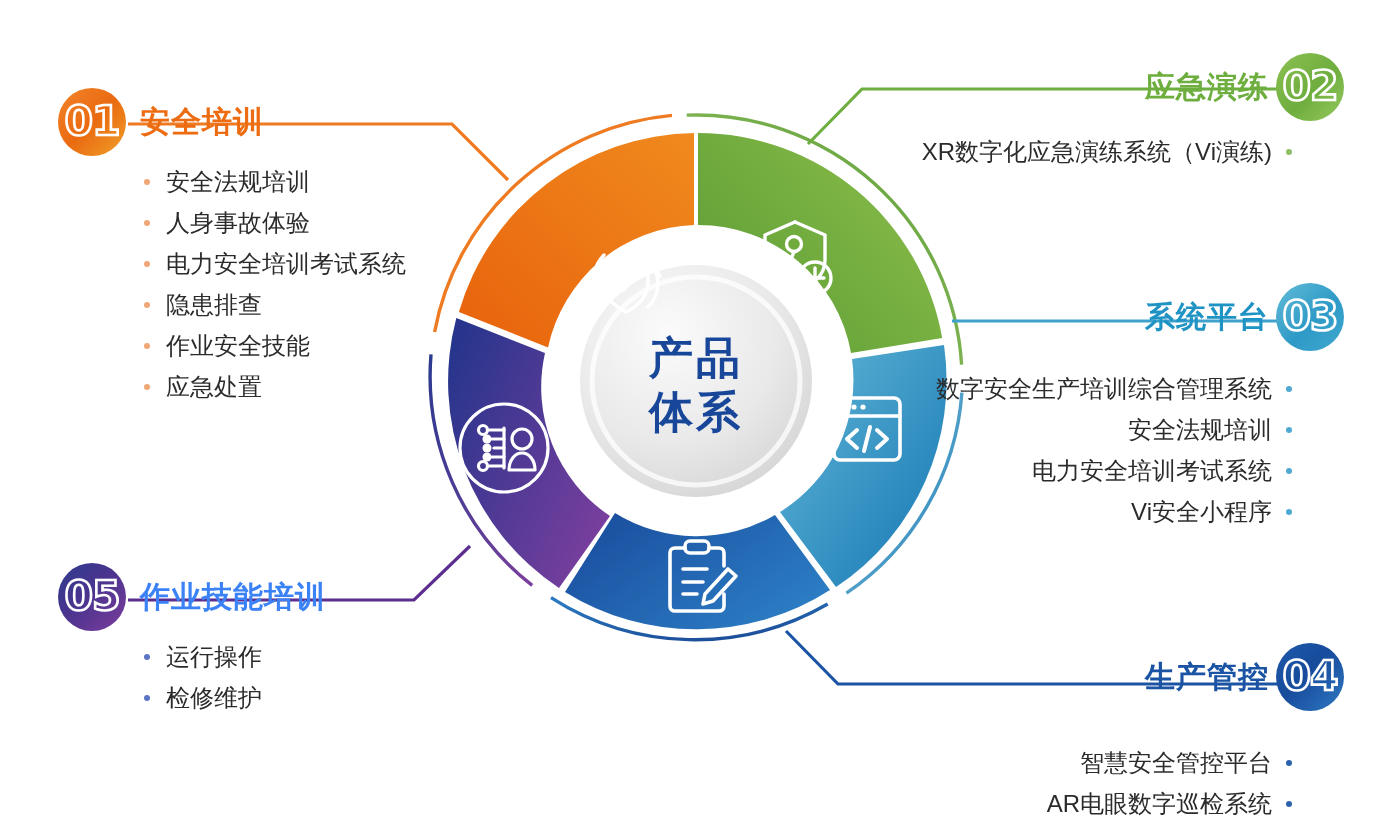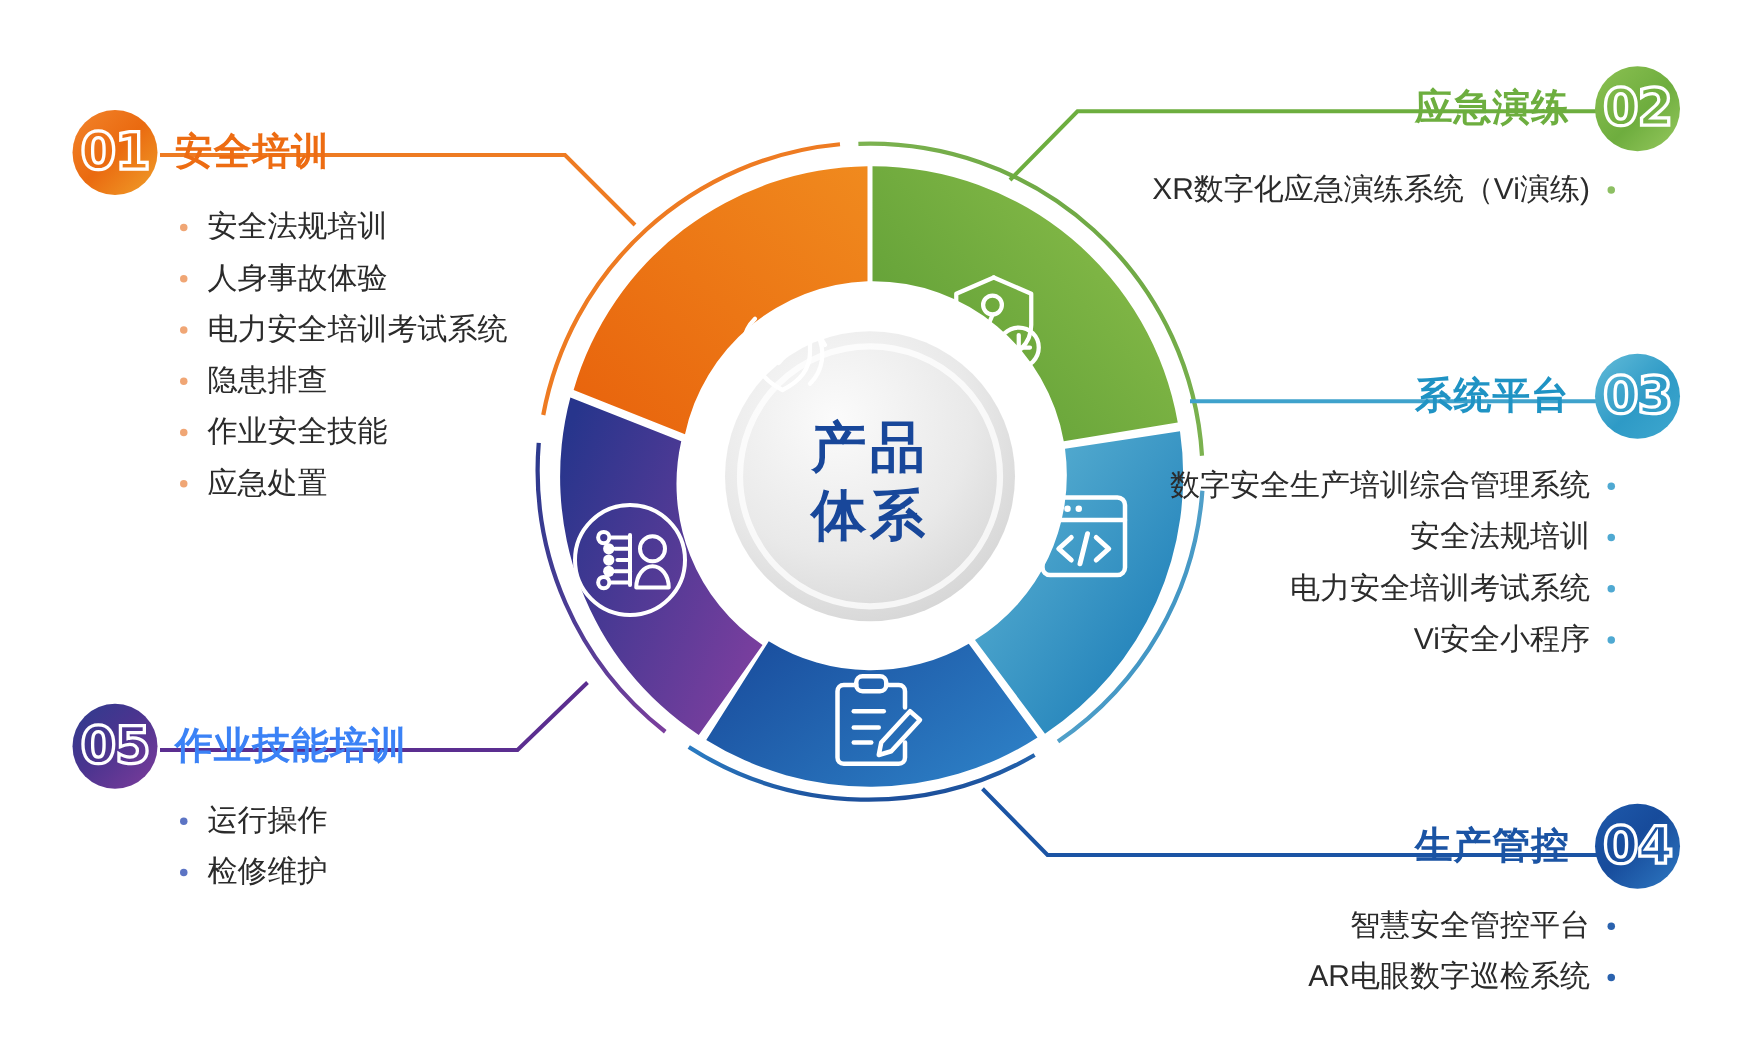--- a/index.html
+++ b/index.html
@@ -66,21 +66,21 @@
     padding-bottom: 2px;
   }
 
   .title {
     font-size: 30px;
     font-weight: bold;
     line-height: 1;
     letter-spacing: 1px;
   }
   .block.left .title { margin-left: 14px; }
-  .block.right .title { margin-right: 20px; }
+  .block.right .title { margin-right: 7px; }
 
   .items {
     margin-top: 14px;
     list-style: none;
     padding: 0;
   }
   .items li {
     font-size: 24px;
     color: #2b2b2b;
     line-height: 1;
@@ -103,21 +103,21 @@
   #blk1 { left: 58px;  top: 88px;  }
   #blk1 .items { margin-left: 86px; }
 
   #blk2 { right: 49px; top: 53px;  }
   #blk2 .items { margin-right: 52px; margin-top: 19px; }
 
   #blk3 { right: 49px; top: 283px; }
   #blk3 .items { margin-right: 52px; margin-top: 26px; }
 
   #blk4 { right: 49px; top: 643px; }
-  #blk4 .items { margin-right: 52px; margin-top: 18px; }
+  #blk4 .items { margin-right: 52px; margin-top: 40px; }
 
   #blk5 { left: 58px;  top: 563px; }
   #blk5 .items { margin-left: 86px; }
 </style>
 </head>
 <body>
 
 <div id="stage">
 
   <svg id="wheel" viewBox="0 0 556 570">

